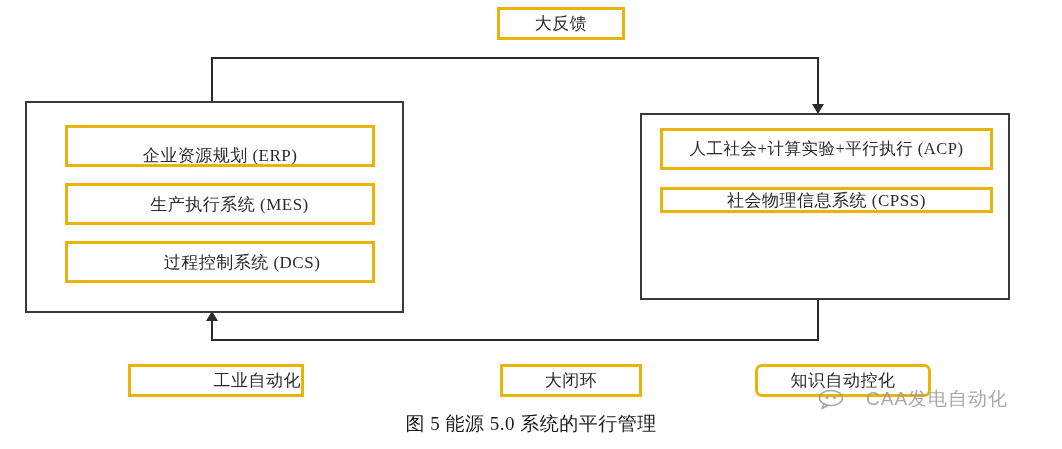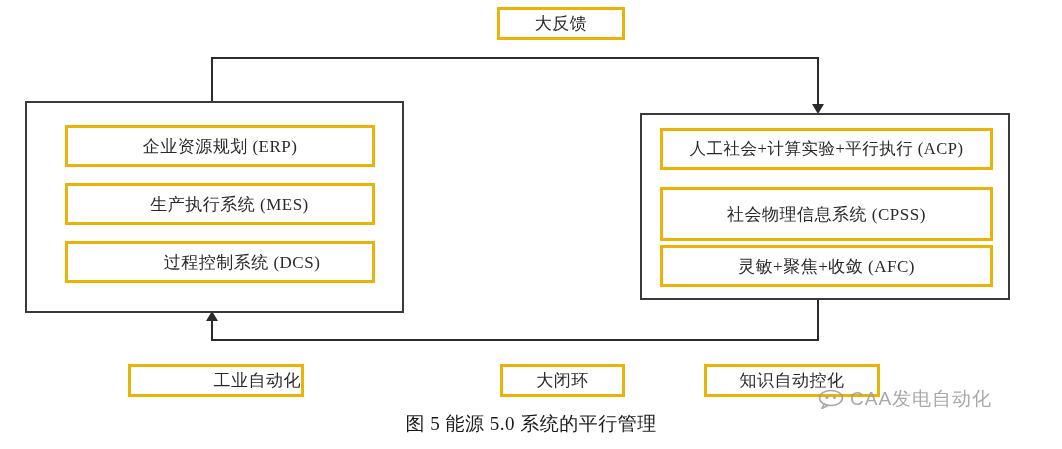--- a/index.html
+++ b/index.html
@@ -49,31 +49,31 @@
   
   #top-feedback-box {
     left: 497px; top: 7px;
     width: 128px; height: 33px;
     font-size: 17px;
   }
 
   #left-panel  { left: 25px;  top: 101px; width: 379px; height: 212px; }
   #right-panel { left: 640px; top: 113px; width: 370px; height: 187px; }
 
-  #erp-box { left: 65px;  top: 125px; width: 310px; height: 42px; font-size: 17px; }
+  #erp-box { left: 65px;  top: 125px; width: 310px; height: 42px; font-size: 17px; align-items: flex-end; }
   #mes-box { left: 65px;  top: 183px; width: 310px; height: 42px; font-size: 17px; padding-left: 19px; }
   #dcs-box { left: 65px;  top: 241px; width: 310px; height: 42px; font-size: 17px; padding-left: 44px; }
 
   #acp-box  { left: 660px; top: 128px; width: 333px; height: 42px; font-size: 16.5px; }
-  #cpss-box { left: 660px; top: 187px; width: 333px; height: 54px; font-size: 17px; }
+  #cpss-box { left: 660px; top: 187px; width: 333px; height: 26px; font-size: 17px; }
   #afc-box  { left: 660px; top: 245px; width: 333px; height: 42px; font-size: 17px; }
 
   #industrial-automation-box { left: 128px; top: 364px; width: 176px; height: 33px; font-size: 17px; justify-content: flex-end; }
-  #big-closed-loop-box       { left: 500px; top: 364px; width: 125px; height: 33px; font-size: 17px; }
-  #knowledge-automation-box  { left: 704px; top: 364px; width: 176px; height: 33px; font-size: 17px; }
+  #big-closed-loop-box       { left: 500px; top: 364px; width: 142px; height: 33px; font-size: 17px; }
+  #knowledge-automation-box  { left: 755px; top: 364px; width: 176px; height: 33px; font-size: 17px; border-radius: 7px; }
 
   
   .conn {
     position: absolute;
     background: #2b2b2b;
   }
   .conn-h { height: 2px; }
   .conn-v { width: 2px; }
 
   
@@ -113,21 +113,21 @@
     color: #1a1a1a;
     letter-spacing: 0.5px;
   }
 
   
   #watermark {
     position: absolute;
     left: 818px; top: 386px;
     display: flex;
     align-items: center;
-    gap: 6px;
+    gap: 22px;
     color: #9a9a9a;
     font-family: "Liberation Sans", sans-serif;
     font-size: 19px;
     letter-spacing: 1px;
     opacity: 0.85;
   }
   #watermark .wm-text { white-space: nowrap; }
   .wm-bubble { display: block; }
 </style>
 </head>
@@ -160,23 +160,20 @@
     <span class="box-label">过程控制系统 (DCS)</span>
   </div>
 
   <div class="panel" id="right-panel"></div>
   <div class="box" id="acp-box">
     <span class="box-label">人工社会+计算实验+平行执行 (ACP)</span>
   </div>
   <div class="box" id="cpss-box">
     <span class="box-label">社会物理信息系统 (CPSS)</span>
   </div>
-  <div class="box" id="afc-box">
-    <span class="box-label">灵敏+聚焦+收敛 (AFC)</span>
-  </div>
 
   <div class="box" id="industrial-automation-box">
     <span class="box-label">工业自动化</span>
   </div>
   <div class="box" id="big-closed-loop-box">
     <span class="box-label">大闭环</span>
   </div>
   <div class="box" id="knowledge-automation-box">
     <span class="box-label">知识自动控化</span>
   </div>

